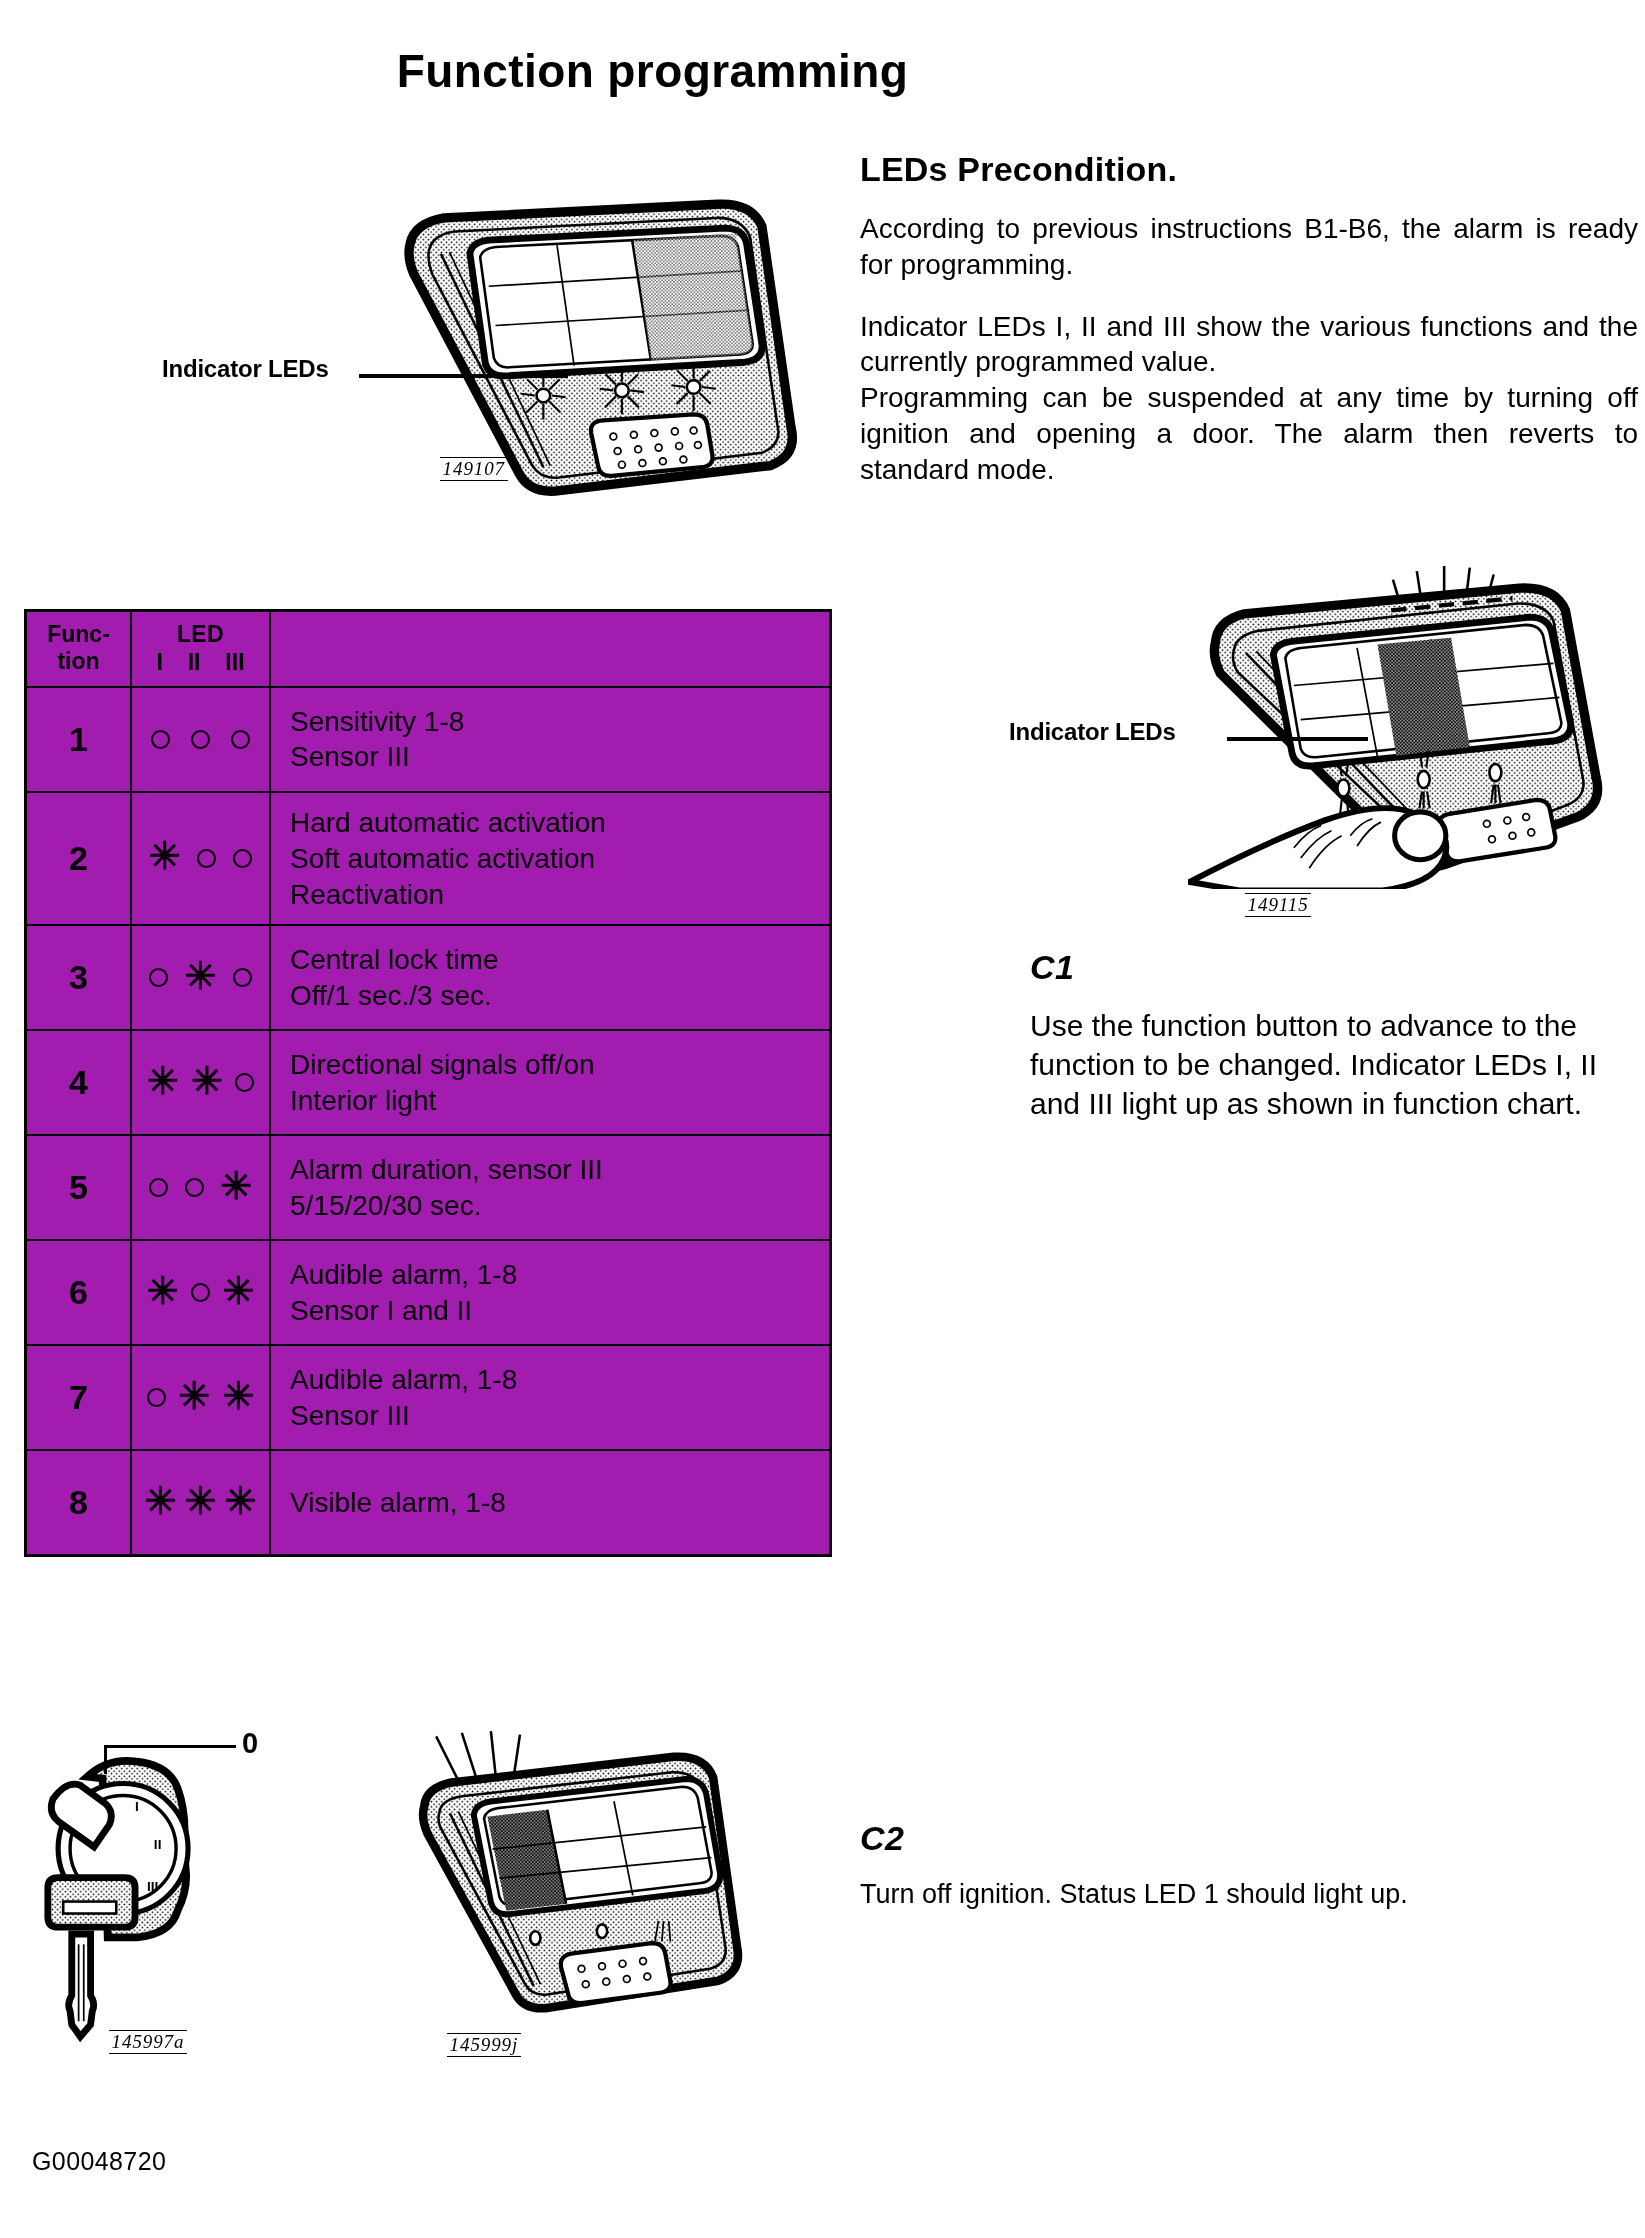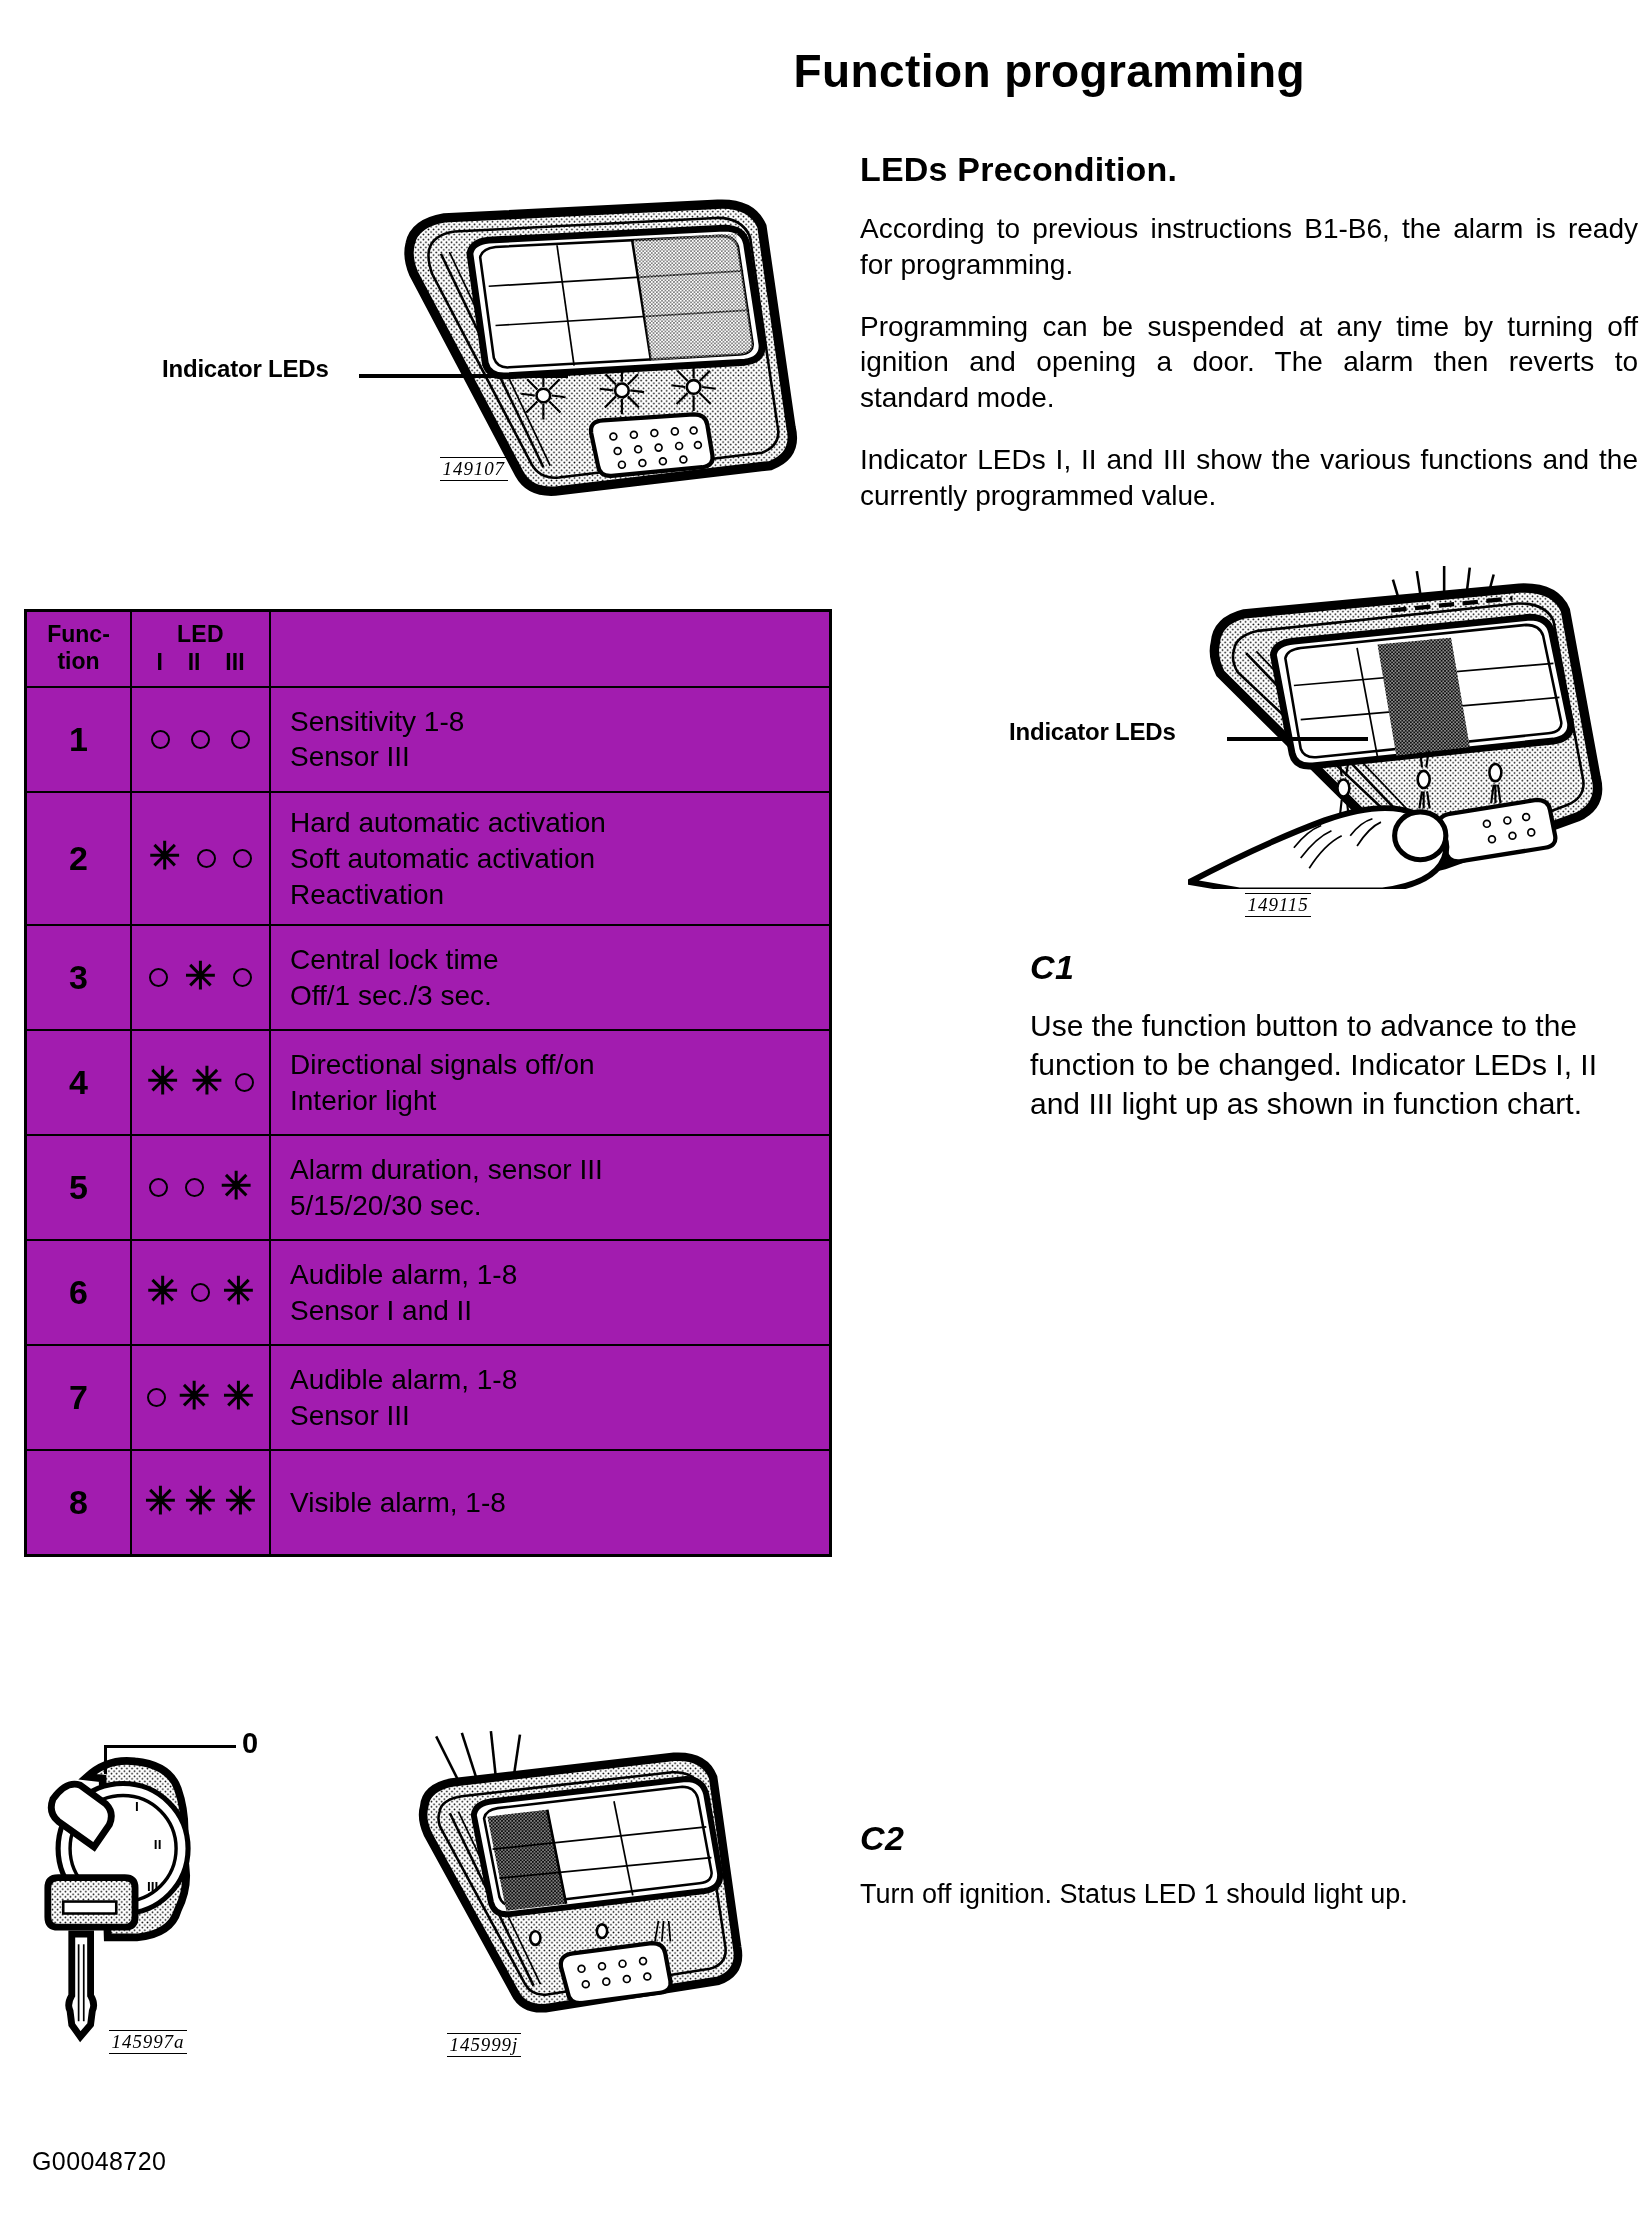--- a/index.html
+++ b/index.html
@@ -15,21 +15,21 @@
     color: #000000;
     overflow: hidden;
   }
 
   
   #page-title {
     position: absolute;
     left: 0;
     top: 44px;
     width: 1305px;
-    text-align: right;
+    text-align: center;
     font-size: 46px;
     font-weight: bold;
     letter-spacing: 0.4px;
   }
 
   
   #right-column {
     position: absolute;
     left: 860px;
     top: 150px;
@@ -277,22 +277,22 @@
 </div>
 <div class="callout-label" id="label-indicator-leds-1">Indicator LEDs</div>
 <div class="leader-line" id="leader-1"></div>
 <div id="fignum-149107">
   <span class="fig-num">149107</span>
 </div>
 
 <div id="right-column">
   <h2>LEDs Precondition.</h2>
   <p class="body-para">According to previous instructions B1-B6, the alarm is ready for programming.</p>
+  <p class="body-para last">Indicator LEDs I, II and III show the various functions and the currently programmed value.</p>
   <p class="body-para">Programming can be suspended at any time by turning off ignition and opening a door. The alarm then reverts to standard mode.</p>
-  <p class="body-para last">Indicator LEDs I, II and III show the various functions and the currently programmed value.</p>
 </div>
 
 <div class="figure" id="figure-alarm-finger">
   <svg width="444" height="325" viewBox="0 0 520 380">
 
     <g stroke="#000" stroke-width="3" fill="none">
       <path d="M 240,18 L 258,78"></path>
       <path d="M 268,8 L 278,74"></path>
       <path d="M 300,2 L 300,70"></path>
       <path d="M 330,4 L 322,70"></path>

